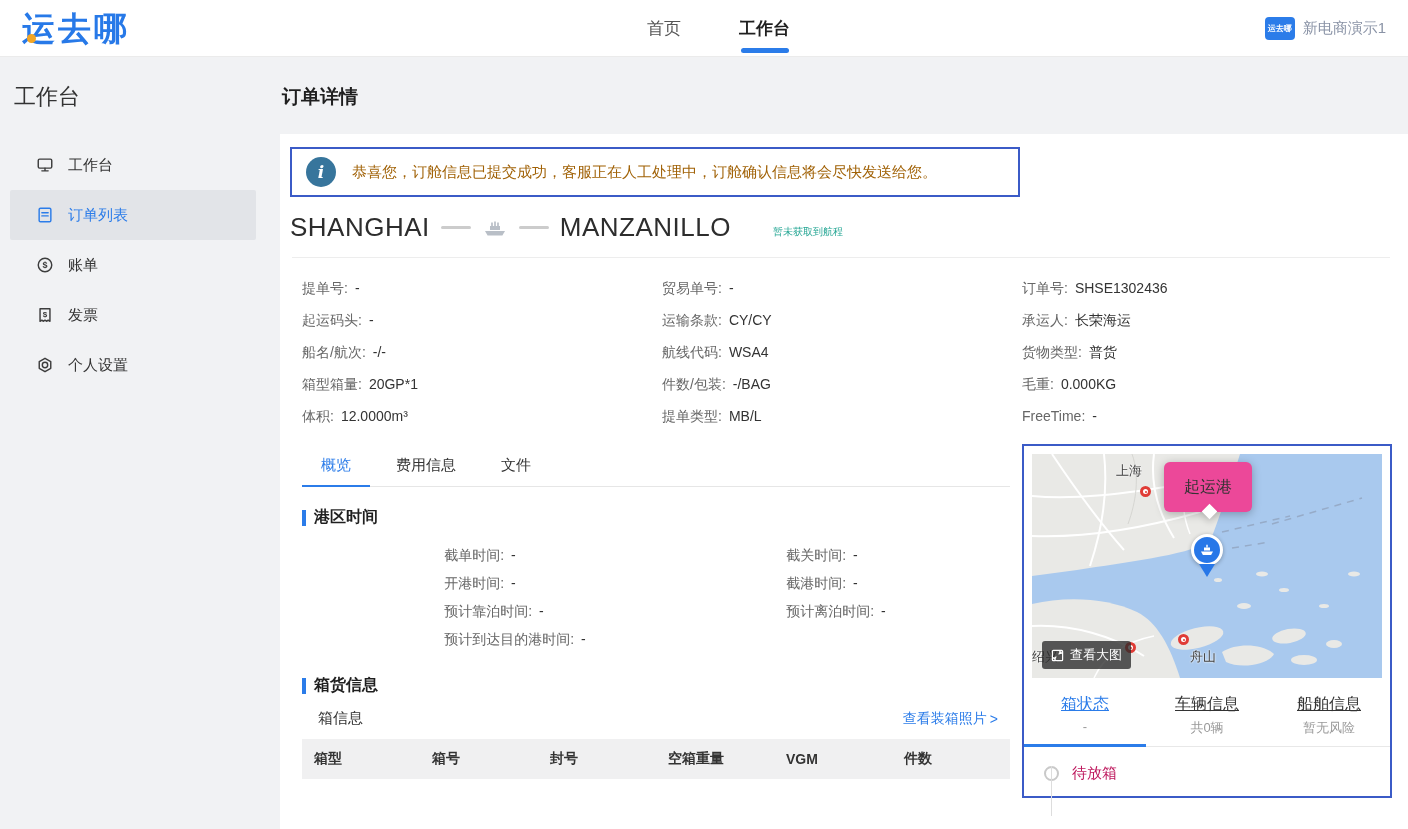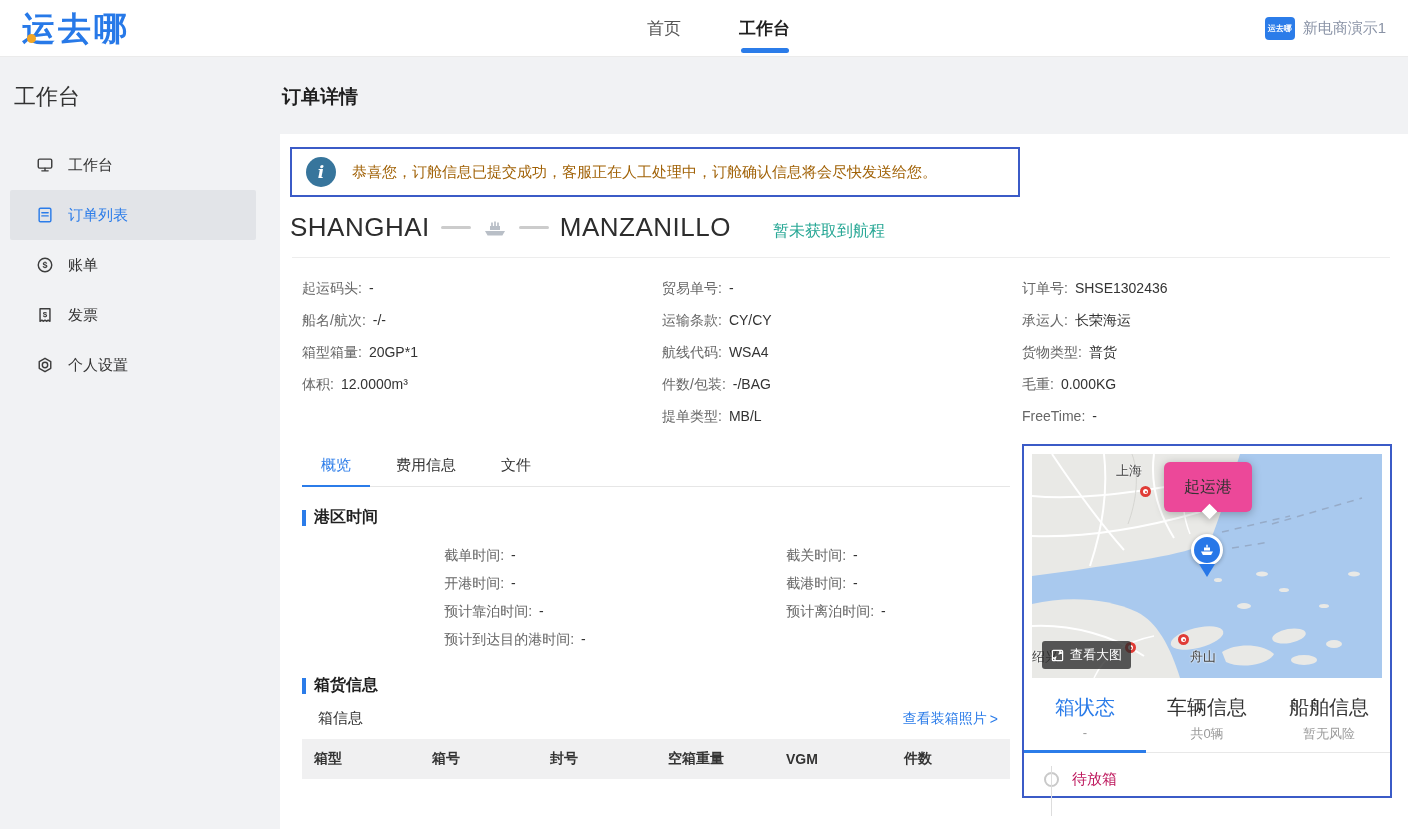--- a/index.html
+++ b/index.html
@@ -33,21 +33,21 @@
 
   
   .banner { width:730px; height:50px; border:2px solid #3b5bc7; display:flex; align-items:center; gap:16px; padding:0 14px; }
   .info-circle { width:30px; height:30px; flex:none; border-radius:50%; background:#37759c; color:#fff; font:italic bold 17px "DejaVu Serif",serif; display:flex; align-items:center; justify-content:center; }
   .banner-text { font-size:15px; color:#a16207; }
 
   .route { display:flex; align-items:center; margin:15px 0 14px 0; }
   .port-name { font-size:26px; color:#2d2d2d; letter-spacing:.5px; }
   .route-dash { width:30px; height:3px; border-radius:2px; background:#ccc; margin:0 11px; }
   .route-ship { display:flex; color:#b9bfc7; }
-  .route-status { font-size:16px; color:#27a795; margin-left:42px; margin-top:8px; cursor:pointer; }
+  .route-status { font-size:10px; color:#27a795; margin-left:42px; margin-top:8px; cursor:pointer; }
   .divider { border-top:1px solid #ededed; margin:10px 2px 14px 2px; }
 
   
   .order-grid { display:grid; grid-template-columns:360px 360px 1fr; padding-left:12px; }
   .info-row { line-height:32px; font-size:14px; white-space:nowrap; }
   .lbl { color:#666; margin-right:7px; }
   .val { color:#333; }
 
   
   .content-row { display:flex; margin-top:12px; padding-left:12px; gap:12px; align-items:flex-start; }
@@ -81,21 +81,21 @@
   .map-marker { position:absolute; width:11px; height:11px; border:3px solid #e03c36; border-radius:50%; background:#fff; z-index:1; }
   .map-marker::after { content:""; position:absolute; left:1.5px; top:1.5px; width:2px; height:2px; border-radius:50%; background:#e03c36; }
   .tooltip { position:absolute; left:132px; top:8px; width:88px; height:50px; background:#ec4899; border-radius:6px; box-shadow:0 2px 10px rgba(0,0,0,.28); display:flex; align-items:center; justify-content:center; font-size:16px; color:#333; z-index:3; }
   .tooltip::after { content:""; position:absolute; left:40px; bottom:-5px; width:11px; height:11px; background:#fff; transform:rotate(45deg); box-shadow:3px 3px 6px rgba(0,0,0,.12); }
   .pin { position:absolute; left:159px; top:80px; width:32px; height:32px; border-radius:50%; background:#2777e8; border:3px solid #fff; box-shadow:0 1px 4px rgba(0,0,0,.3); display:flex; align-items:center; justify-content:center; z-index:2; }
   .pin::after { content:""; position:absolute; left:50%; transform:translateX(-50%); top:27px; border-left:8px solid transparent; border-right:8px solid transparent; border-top:13px solid #2777e8; }
   .view-large { position:absolute; left:10px; bottom:9px; background:rgba(42,42,42,.78); color:#fff; font-size:13px; padding:5px 9px; border-radius:3px; display:flex; align-items:center; gap:6px; cursor:pointer; z-index:2; }
 
   .panel-tabs { display:flex; border-bottom:1px solid #e8e8e8; }
   .ptab { flex:1; text-align:center; padding:8px 0 9px; position:relative; cursor:pointer; }
-  .ptab-label { font-size:20px; color:#333; }
+  .ptab-label { font-size:16px; color:#333;text-decoration:underline; }
   .ptab-sub { font-size:13px; color:#999; margin-top:4px; }
   .ptab.active .ptab-label { color:#2b7ce9; }
   .ptab.active::after { content:""; position:absolute; left:0; right:0; bottom:-1px; height:3px; background:#2b7ce9; }
 
   .timeline { padding:17px 0 0 20px; display:flex; align-items:center; gap:13px; }
   .tl-circle { width:15px; height:15px; border:2px solid #c9c9c9; border-radius:50%; background:#fff; }
   .tl-label { font-size:15px; color:#be185d; }
   .tl-line { position:absolute; left:27px; top:320px; width:1px; height:50px; background:#ddd; }
 </style>
 </head>
@@ -185,20 +185,21 @@
         </span>
         <span class="route-dash"></span>
         <span class="port-name">MANZANILLO</span>
         <span class="route-status">暂未获取到航程</span>
       </div>
 
       <div class="divider"></div>
 
       <div class="order-grid">
         <div>
+          <div class="info-row"><span class="lbl">提单号:</span><span class="val">-</span></div>
           <div class="info-row"><span class="lbl">起运码头:</span><span class="val">-</span></div>
           <div class="info-row"><span class="lbl">船名/航次:</span><span class="val">-/-</span></div>
           <div class="info-row"><span class="lbl">箱型箱量:</span><span class="val">20GP*1</span></div>
           <div class="info-row"><span class="lbl">体积:</span><span class="val">12.0000m³</span></div>
         </div>
         <div>
           <div class="info-row"><span class="lbl">贸易单号:</span><span class="val">-</span></div>
           <div class="info-row"><span class="lbl">运输条款:</span><span class="val">CY/CY</span></div>
           <div class="info-row"><span class="lbl">航线代码:</span><span class="val">WSA4</span></div>
           <div class="info-row"><span class="lbl">件数/包装:</span><span class="val">-/BAG</span></div>

